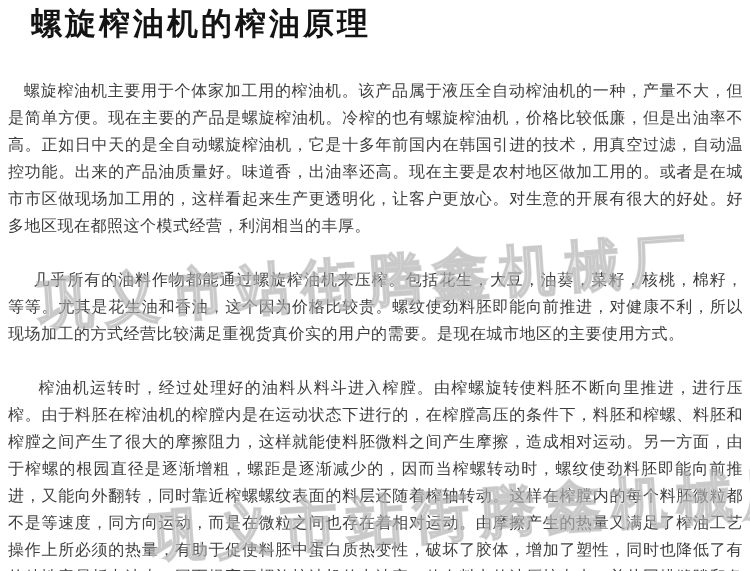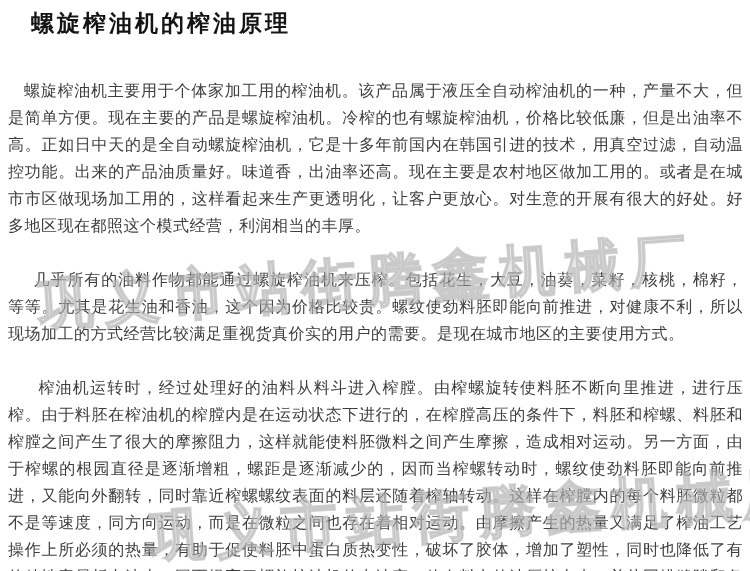--- a/index.html
+++ b/index.html
@@ -15,21 +15,21 @@
     overflow: hidden;
     font-family: "Liberation Sans", sans-serif;
   }
   .content {
     position: relative;
     z-index: 1;
     padding: 9px 6px 0 7px;
   }
   .doc-title {
     margin: 0;
-    font-size: 23px;
+    font-size: 31px;
     line-height: 30px;
     font-weight: bold;
     letter-spacing: 3px;
     color: #141414;
     font-family: "Liberation Serif", "DejaVu Serif", serif;
     padding-left: 24px;
   }
   .doc-paragraph {
     margin: 1px;
     font-size: 16px;

